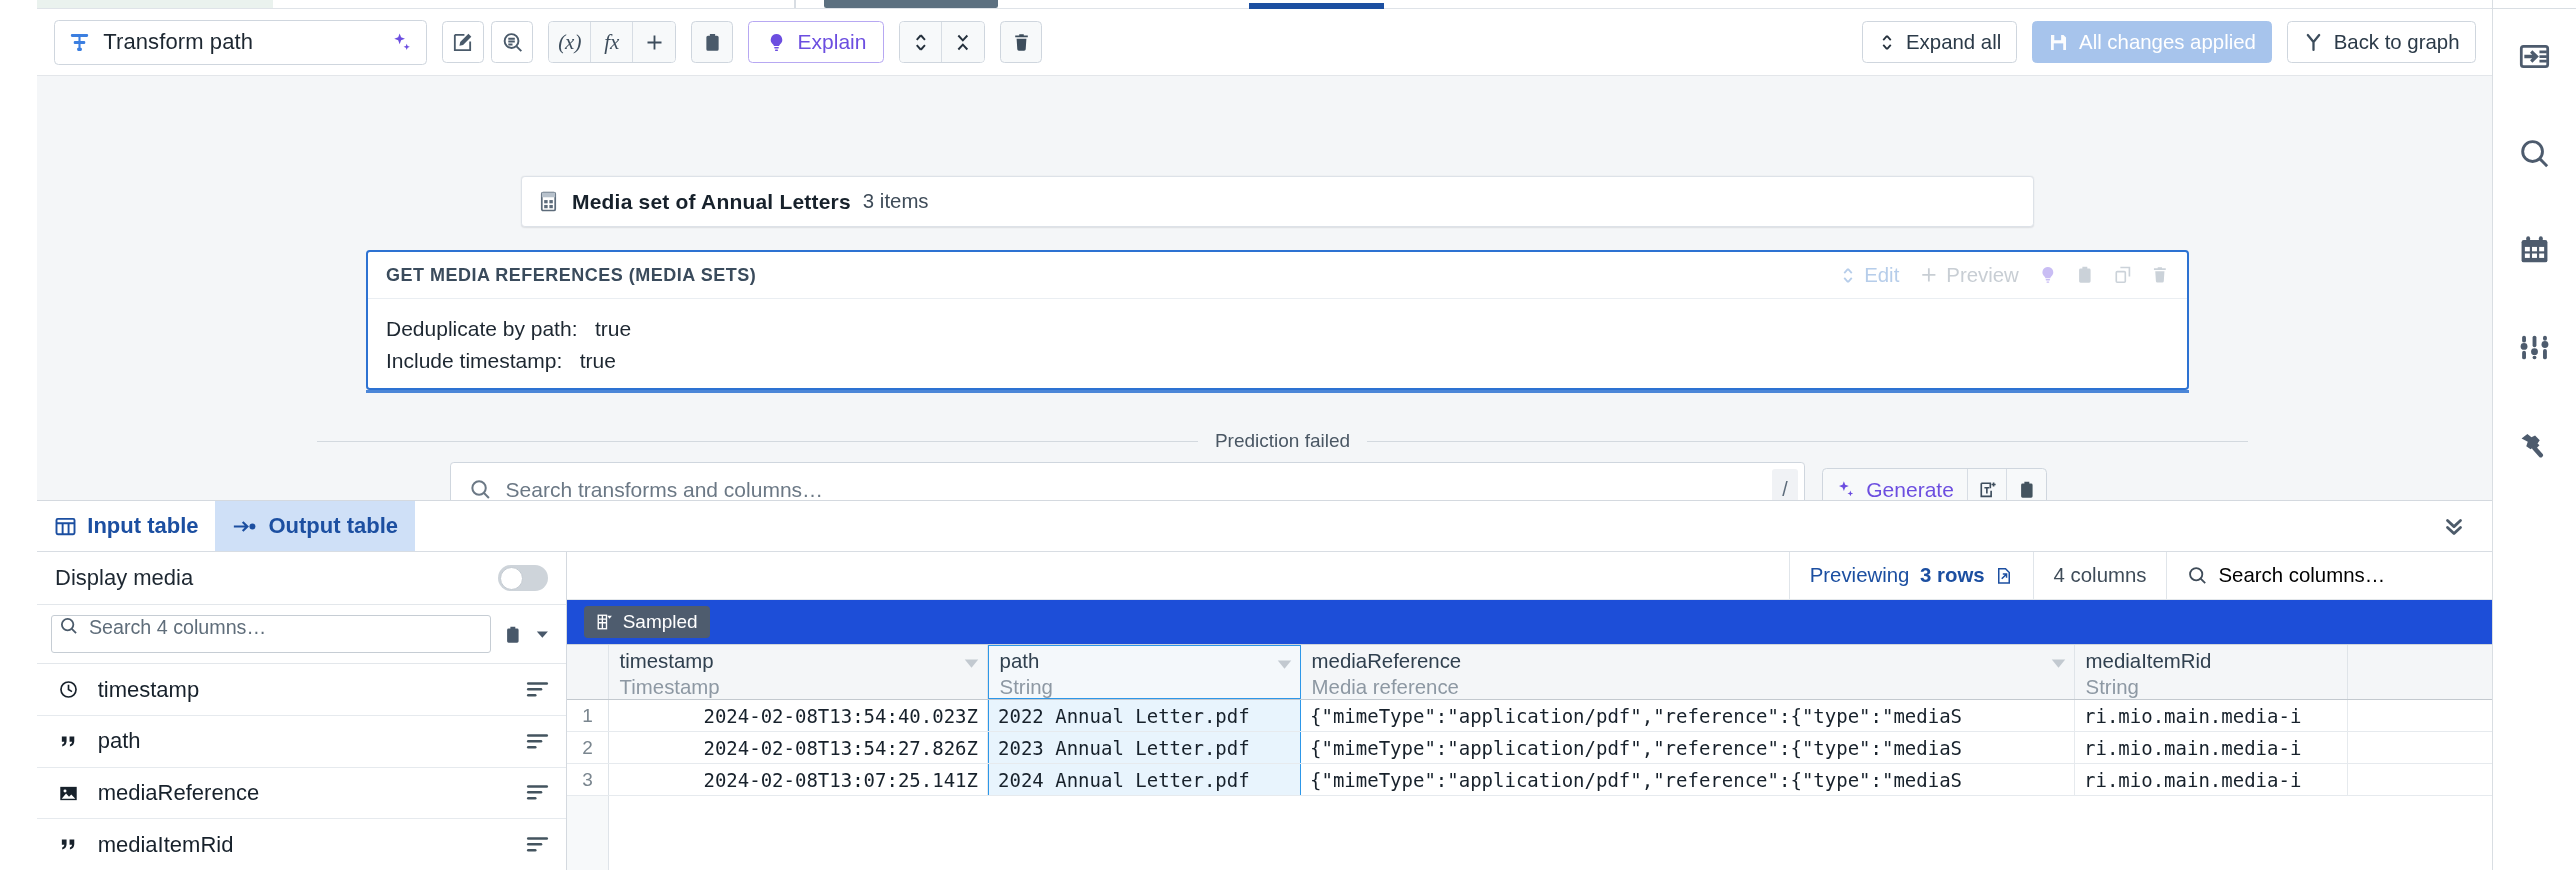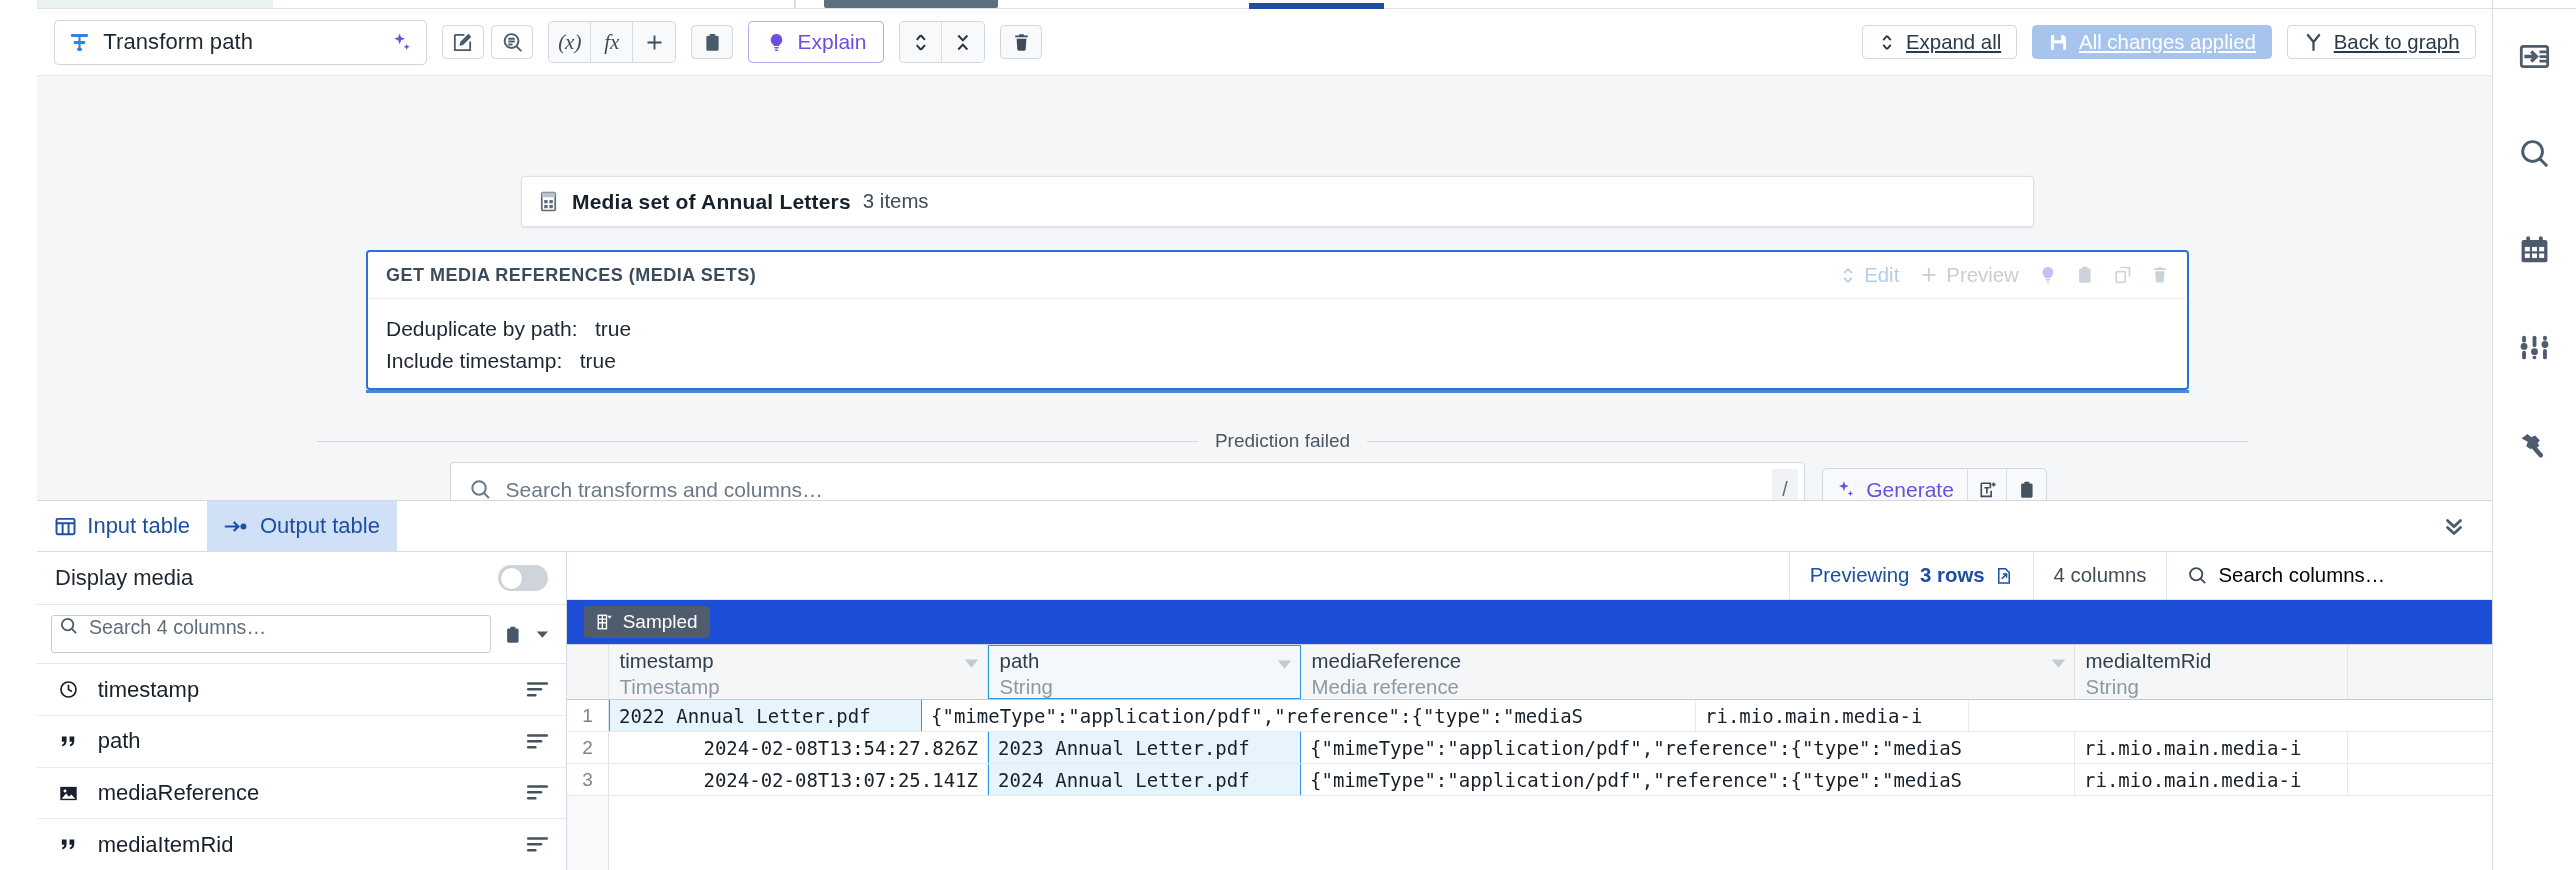--- a/index.html
+++ b/index.html
@@ -64,29 +64,28 @@
     align-items: center;
     padding: 0 16.7px;
     background: #ffffff;
     border-bottom: 0.8px solid #e3e6ea;
     position: relative;
   }
   .btn {
     display: inline-flex;
     align-items: center;
     justify-content: center;
-    height: 34px;
+    height: 42px;
     border: 0.8px solid #cfd6de;
     background: #f7f9fa;
     border-radius: 4.5px;
     color: #2b3a48;
     font-size: 20.4px;
     cursor: pointer;
     white-space: nowrap;
-    text-decoration: underline;
   }
   .btn.sq { width: 42px; padding: 0; }
   .btn.pad { padding: 0 15px; gap: 9.8px; }
   .btn.white { background: #ffffff; }
 
   .transform-select {
     display: flex; align-items: center;
     width: 373px; height: 45px;
     border: 0.8px solid #cfd6de;
     border-radius: 4.5px;
@@ -267,21 +266,21 @@
   .tabs-row {
     height: 51px;
     display: flex; align-items: stretch;
     border-bottom: 0.8px solid #d8dde3;
     background: #ffffff;
     position: relative;
   }
   .tab {
     display: flex; align-items: center; gap: 10.6px;
     padding: 0 16.7px;
-    font-size: 22px; color: #1c4fa1; font-weight: normal;
+    font-size: 22px; color: #1c4fa1; font-weight: bold;
     cursor: pointer;
   }
   .tab.active { background: #cfe0f7; }
   .tabs-spacer { flex: 1; }
   .collapse-btn {
     width: 76px; display: flex; align-items: center; justify-content: center;
     color: #4d5b6a; cursor: pointer;
   }
 
   .panes { flex: 1; display: flex; min-height: 0; }
@@ -908,20 +907,21 @@
               </div>
 
               <div class="gcol w-rid">
                 <div class="cn">mediaItemRid</div>
                 <div class="ct">String</div>
               </div>
             </div>
 
             <div class="grow">
               <div class="idx">1</div>
+              <div class="gcell num w-ts">2024-02-08T13:54:40.023Z</div>
               <div class="gcell hl w-path">2022 Annual Letter.pdf</div>
               <div class="gcell w-mr">{"mimeType":"application/pdf","reference":{"type":"mediaS</div>
               <div class="gcell w-rid">ri.mio.main.media-i</div>
             </div>
 
             <div class="grow">
               <div class="idx">2</div>
               <div class="gcell num w-ts">2024-02-08T13:54:27.826Z</div>
               <div class="gcell hl w-path">2023 Annual Letter.pdf</div>
               <div class="gcell w-mr">{"mimeType":"application/pdf","reference":{"type":"mediaS</div>

